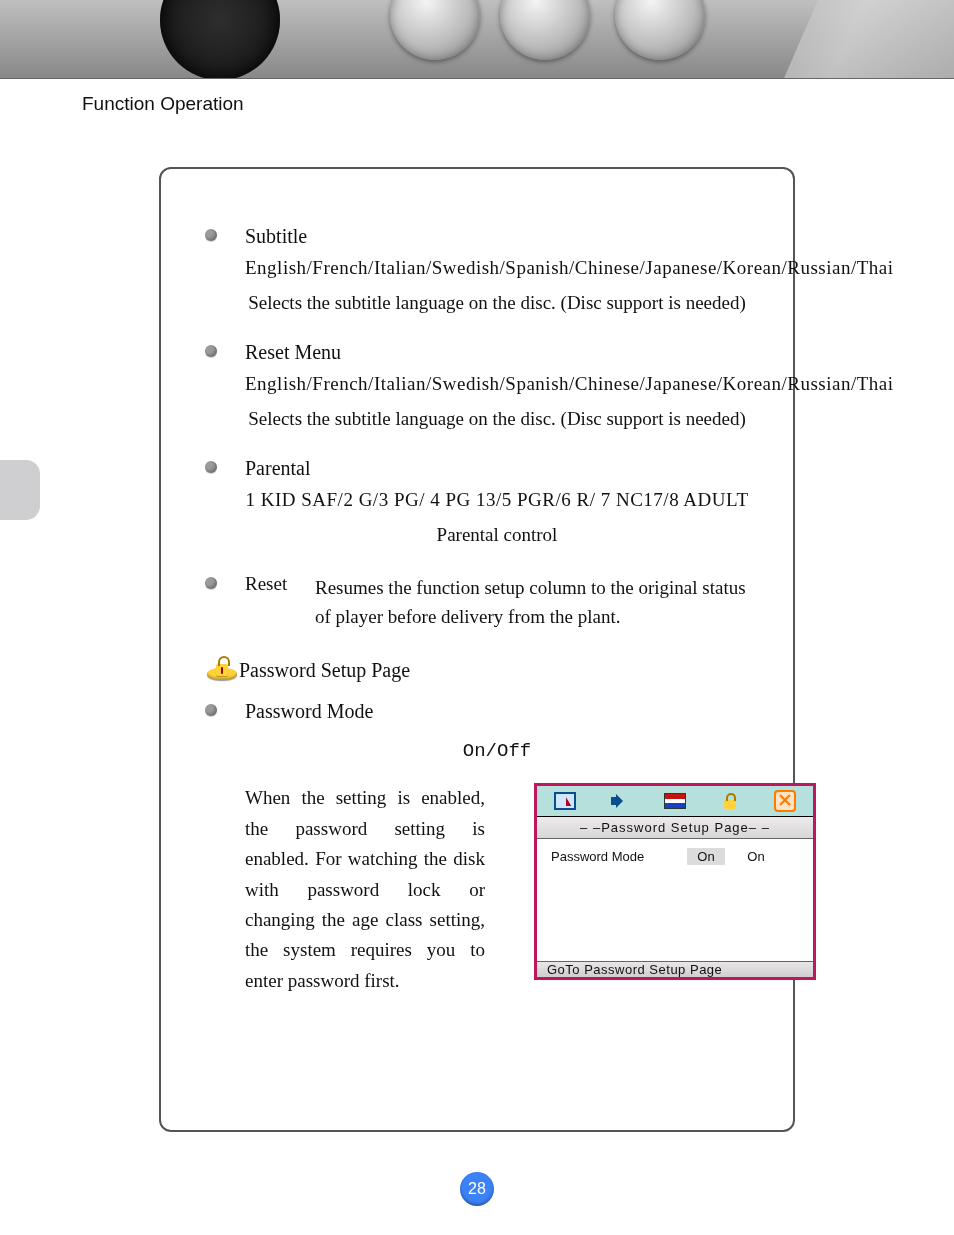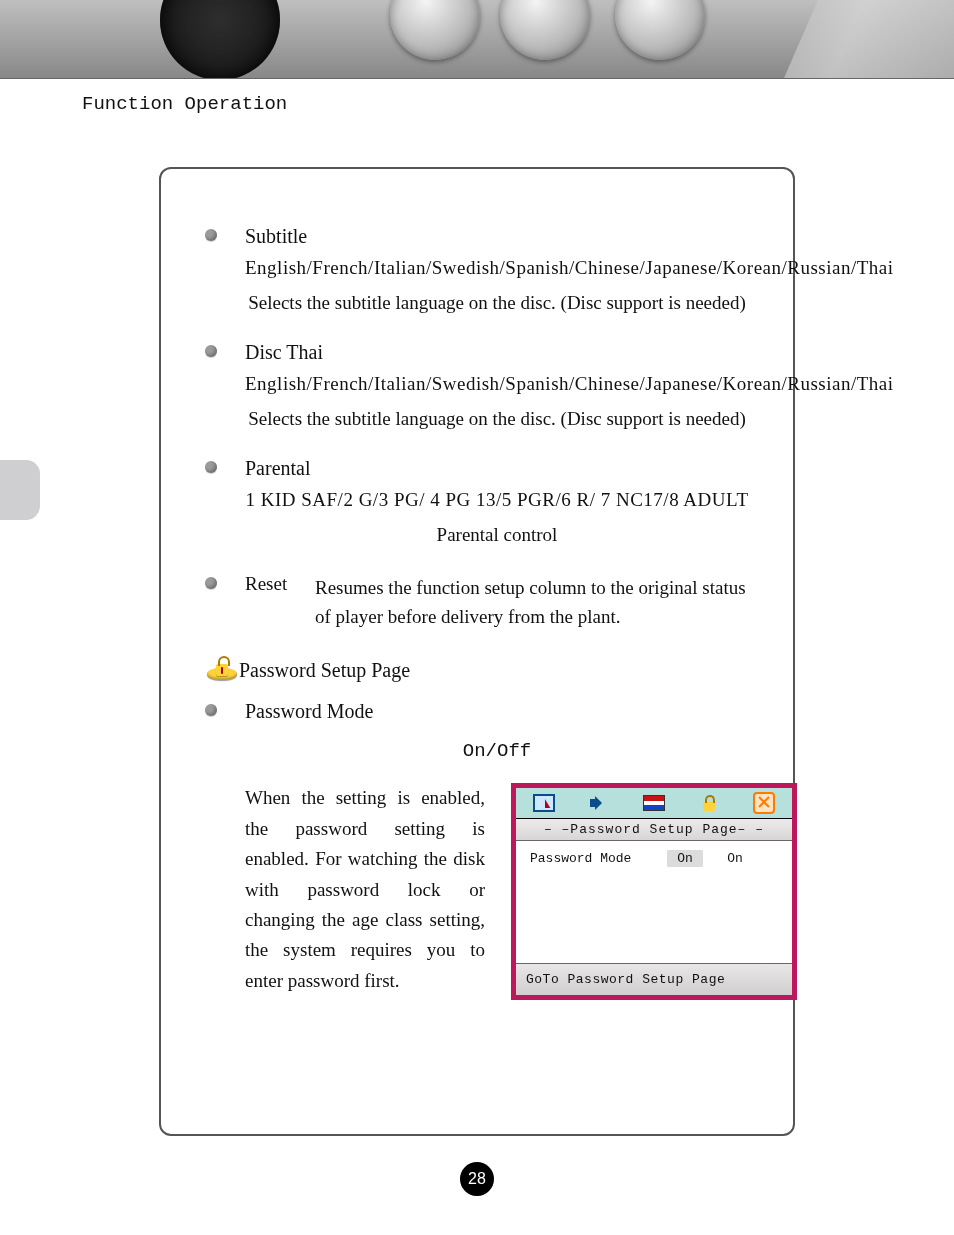--- a/index.html
+++ b/index.html
@@ -41,21 +41,21 @@
     position: absolute;
     right: 0; top: 0; width: 170px; height: 78px;
     background: linear-gradient(115deg, #bcbcbc 0%, #d9d9d9 40%, #bcbcbc 100%);
     clip-path: polygon(20% 0, 100% 0, 100% 100%, 0 100%);
     opacity: .7;
   }
 
   
   .section-label {
     margin: 14px 0 0 82px;
-    font-family: Liberation Mono, monospace;
+    font-family: Liberation Sans, sans-serif;
     font-size: 19px;
   }
 
   
   .side-tab {
     position: absolute;
     left: 0;
     top: 460px;
     width: 40px;
     height: 60px;
@@ -164,22 +164,23 @@
     flex: 0 0 240px;
     font-size: 19px;
     line-height: 1.6;
     text-align: justify;
   }
 
   
   .osd {
     flex: 0 0 276px;
     width: 276px;
-    border: 5px solid #be185d;
-    font-family: Liberation Mono, monospace;
+    border: 3px solid #be185d;
+    font-family: Liberation Sans, sans-serif;
+    margin-left: 23px;
   }
   .osd .tabbar {
     height: 30px;
     background: #b6e0db;
     display: flex;
     align-items: center;
     justify-content: space-around;
     border-bottom: 1px solid #000;
   }
   .osd .tabbar .t-icon {
@@ -209,21 +210,21 @@
   .osd .row .c3 { flex: 0 0 50px; text-align: center; }
   .osd .row .sel {
     background: #dcdcdc;
     padding: 1px 10px;
     border-radius: 1px;
   }
   .osd .footer {
     background: linear-gradient(180deg, #e8e6e6, #d0cece);
     border-top: 1px solid #666;
     font-size: 13px;
-    padding: 8px 10px;
+    padding: 0 10px;
     letter-spacing: .5px;
   }
 
   
   .xicon {
     width: 18px; height: 18px;
     border: 2px solid #ff7a00;
     border-radius: 4px;
     position: relative;
     background: #ffe3c2;
@@ -275,24 +276,24 @@
   .screen::after {
     content: '';
     position: absolute;
     right: 2px; top: 2px; bottom: 2px; left: 10px;
     background: #b3001b;
     clip-path: polygon(0 0, 100% 100%, 0 100%);
   }
 
   
   .page-num {
-    margin: 26px auto 0 auto;
+    margin: 40px auto 0 auto;
     width: 34px; height: 34px;
     border-radius: 50%;
-    background: #000000;
+    background: #3b82f6;
     color: #fff;
     font-family: Arial, sans-serif;
     font-size: 16px;
     display: flex;
     align-items: center;
     justify-content: center;
     box-shadow: inset 0 -2px 3px rgba(0,0,0,.3);
   }
 </style>
 </head>
@@ -315,21 +316,21 @@
 
     <div class="item">
       <span class="bullet"></span>
       <div class="title">Subtitle</div>
       <div class="line opts">English/French/Italian/Swedish/Spanish/Chinese/Japanese/Korean/Russian/Thai</div>
       <div class="line">Selects the subtitle language on the disc. (Disc support is needed)</div>
     </div>
 
     <div class="item">
       <span class="bullet"></span>
-      <div class="title">Disc  Thai</div>
+      <div class="title">Reset  Menu</div>
       <div class="line opts">English/French/Italian/Swedish/Spanish/Chinese/Japanese/Korean/Russian/Thai</div>
       <div class="line">Selects the subtitle language on the disc. (Disc support is needed)</div>
     </div>
 
     <div class="item">
       <span class="bullet"></span>
       <div class="title">Parental</div>
       <div class="line opts">1 KID SAF/2 G/3 PG/ 4 PG 13/5 PGR/6 R/ 7 NC17/8 ADULT</div>
       <div class="line">Parental control</div>
     </div>

